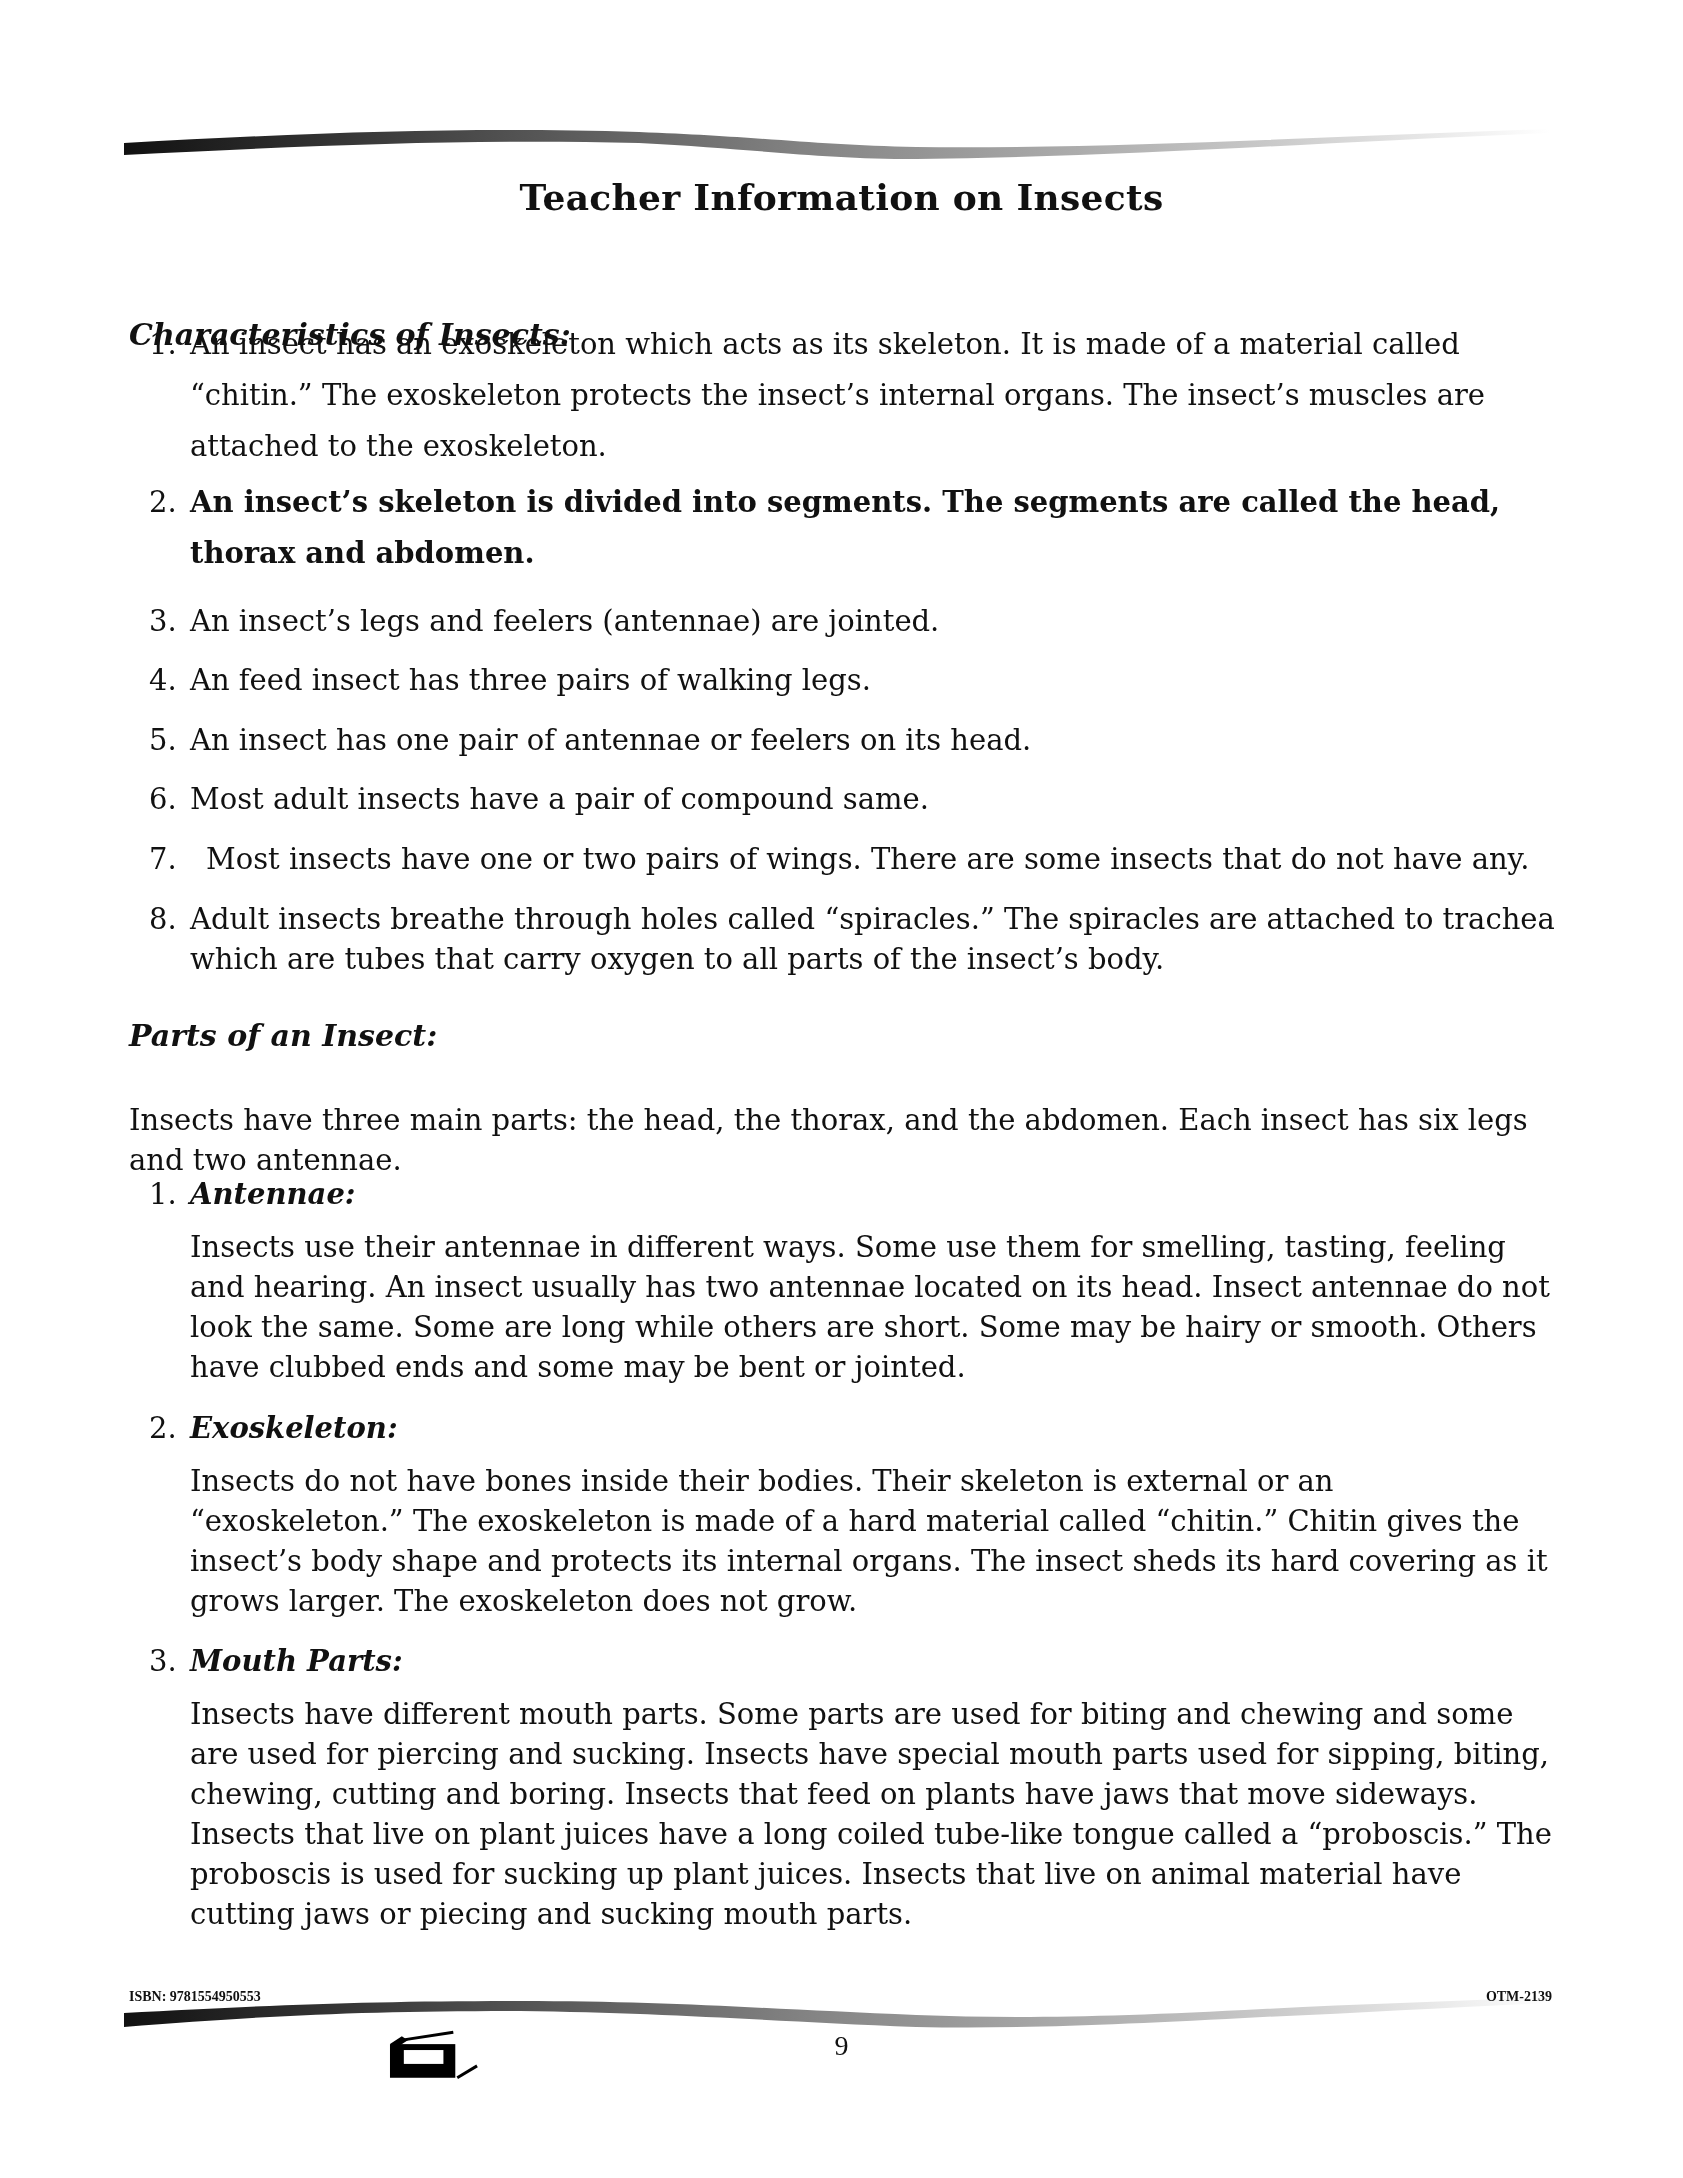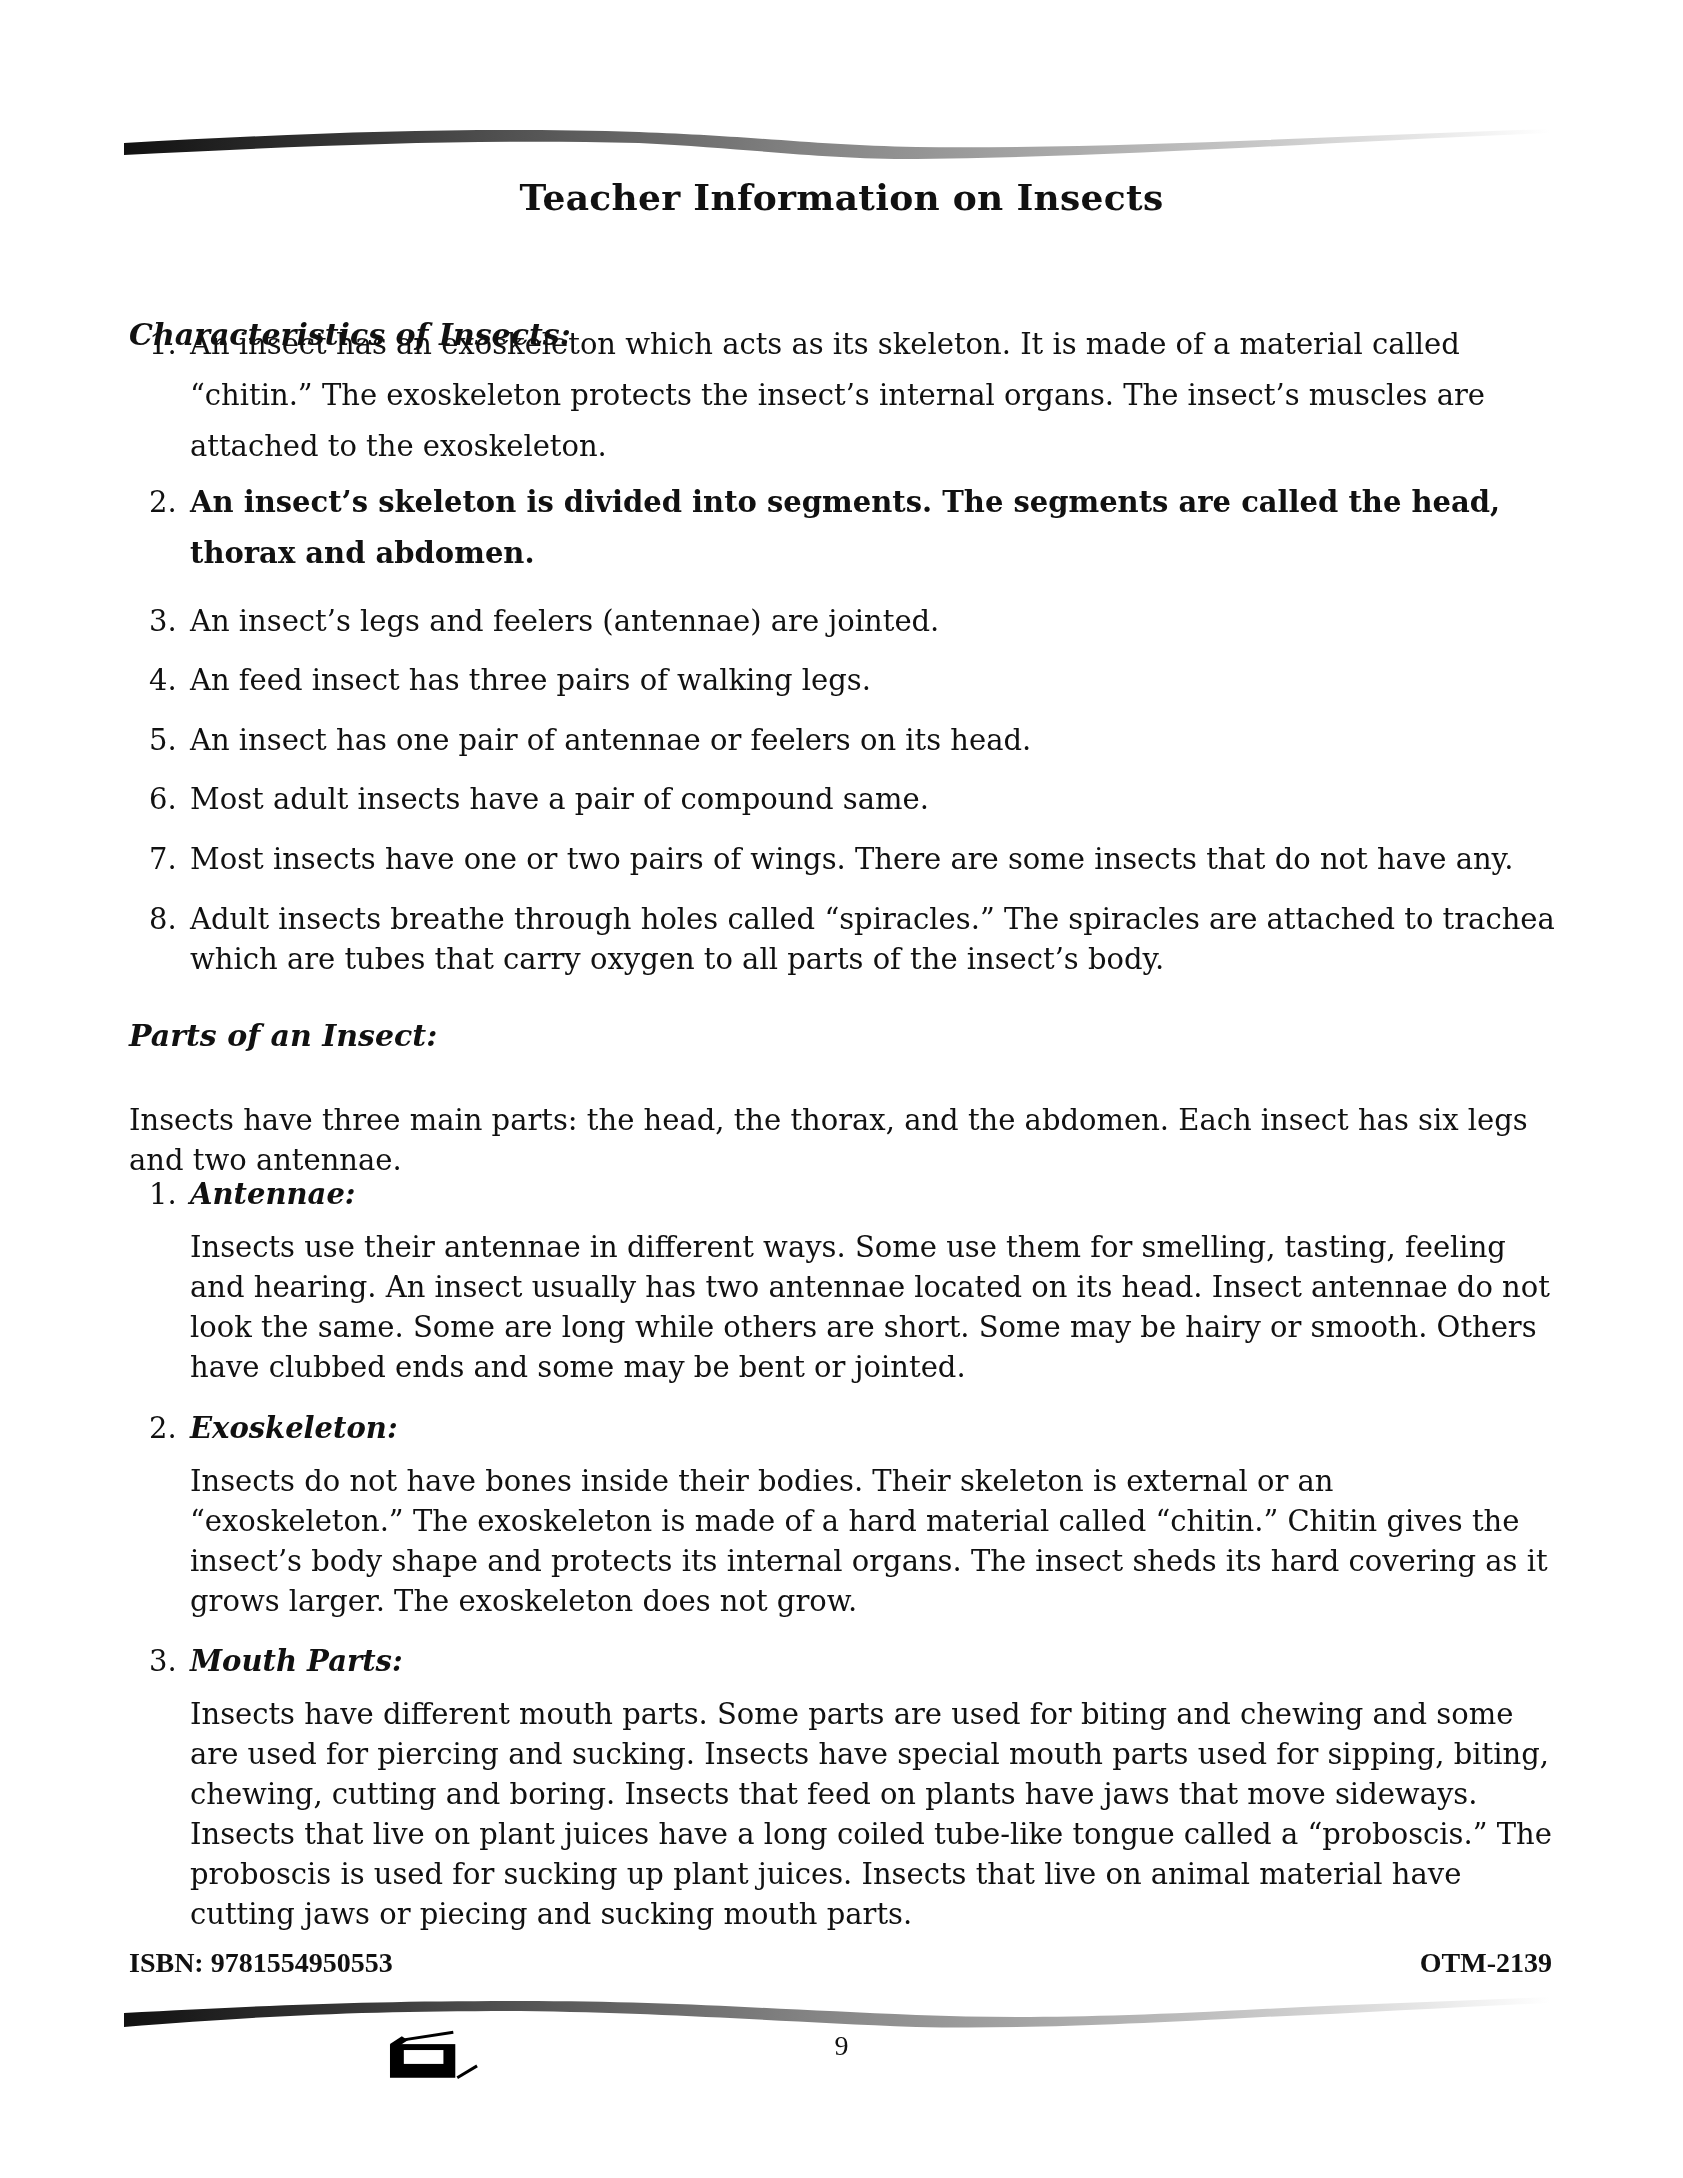--- a/index.html
+++ b/index.html
@@ -11,22 +11,22 @@
   .title { position: absolute; top: 176px; left: 0; width: 1683px; text-align: center;
            font-size: 36px; font-weight: bold; letter-spacing: 0.3px; }
   .section-heading { position: absolute; left: 129px; font-size: 30px; font-style: italic; font-weight: bold; }
   .item { position: absolute; left: 149px; width: 1406px; font-size: 29px; }
   .num { position: absolute; left: 0; top: 0; width: 38px; text-align: left; }
   .txt { position: absolute; left: 41px; width: 1366px; }
   .lh-wide { line-height: 51px; }
   .lh-tight { line-height: 40px; }
   .intro { position: absolute; left: 129px; width: 1426px; font-size: 29px; line-height: 40px; }
   .sub-heading { font-style: italic; font-weight: bold; }
-  .footer { position: absolute; top: 1947px; font-family: "Liberation Serif", serif;
-            font-size: 28px; font-weight: bold; }
+  .footer { position: absolute; top: 1989px; font-family: "Liberation Serif", serif;
+            font-size: 14px; font-weight: bold; }
   #isbn { left: 129px; }
   #page-num { left: 0; width: 1683px; text-align: center; font-weight: normal; font-size: 28px; top: 2030px; }
   #code { right: 131px; }
   #scanner-icon { position: absolute; left: 388px; top: 2030px; width: 95px; height: 50px; }
 </style>
 </head>
 <body>
 
 <svg id="top-swoosh" class="swoosh" viewBox="0 0 1440 40" preserveAspectRatio="none">
   <defs>
@@ -63,21 +63,21 @@
 <div class="item lh-wide" style="top:715px;">
   <span class="num">5.</span>
   <span class="txt">An insect has one pair of antennae or feelers on its head.</span>
 </div>
 <div class="item lh-wide" style="top:774px;">
   <span class="num">6.</span>
   <span class="txt">Most adult insects have a pair of compound same.</span>
 </div>
 <div class="item lh-wide" style="top:834px;">
   <span class="num">7.</span>
-  <span class="txt" style="width:1406px;">Most insects have one or two pairs of wings. There are some insects that do not have any.</span>
+  <span class="txt" style="width:1406px;margin-left:16px;">Most insects have one or two pairs of wings. There are some insects that do not have any.</span>
 </div>
 <div class="item lh-tight" style="top:899px;">
   <span class="num">8.</span>
   <span class="txt" style="width:1386px;">Adult insects breathe through holes called “spiracles.” The spiracles are attached to trachea which are tubes that carry oxygen to all parts of the insect’s body.</span>
 </div>
 
 <div class="section-heading" style="top:1018px;">Parts of an Insect:</div>
 <div class="intro" style="top:1100px;">Insects have three main parts: the head, the thorax, and the abdomen. Each insect has six legs and two antennae.</div>
 
 <div class="item lh-tight" style="top:1174px;">

